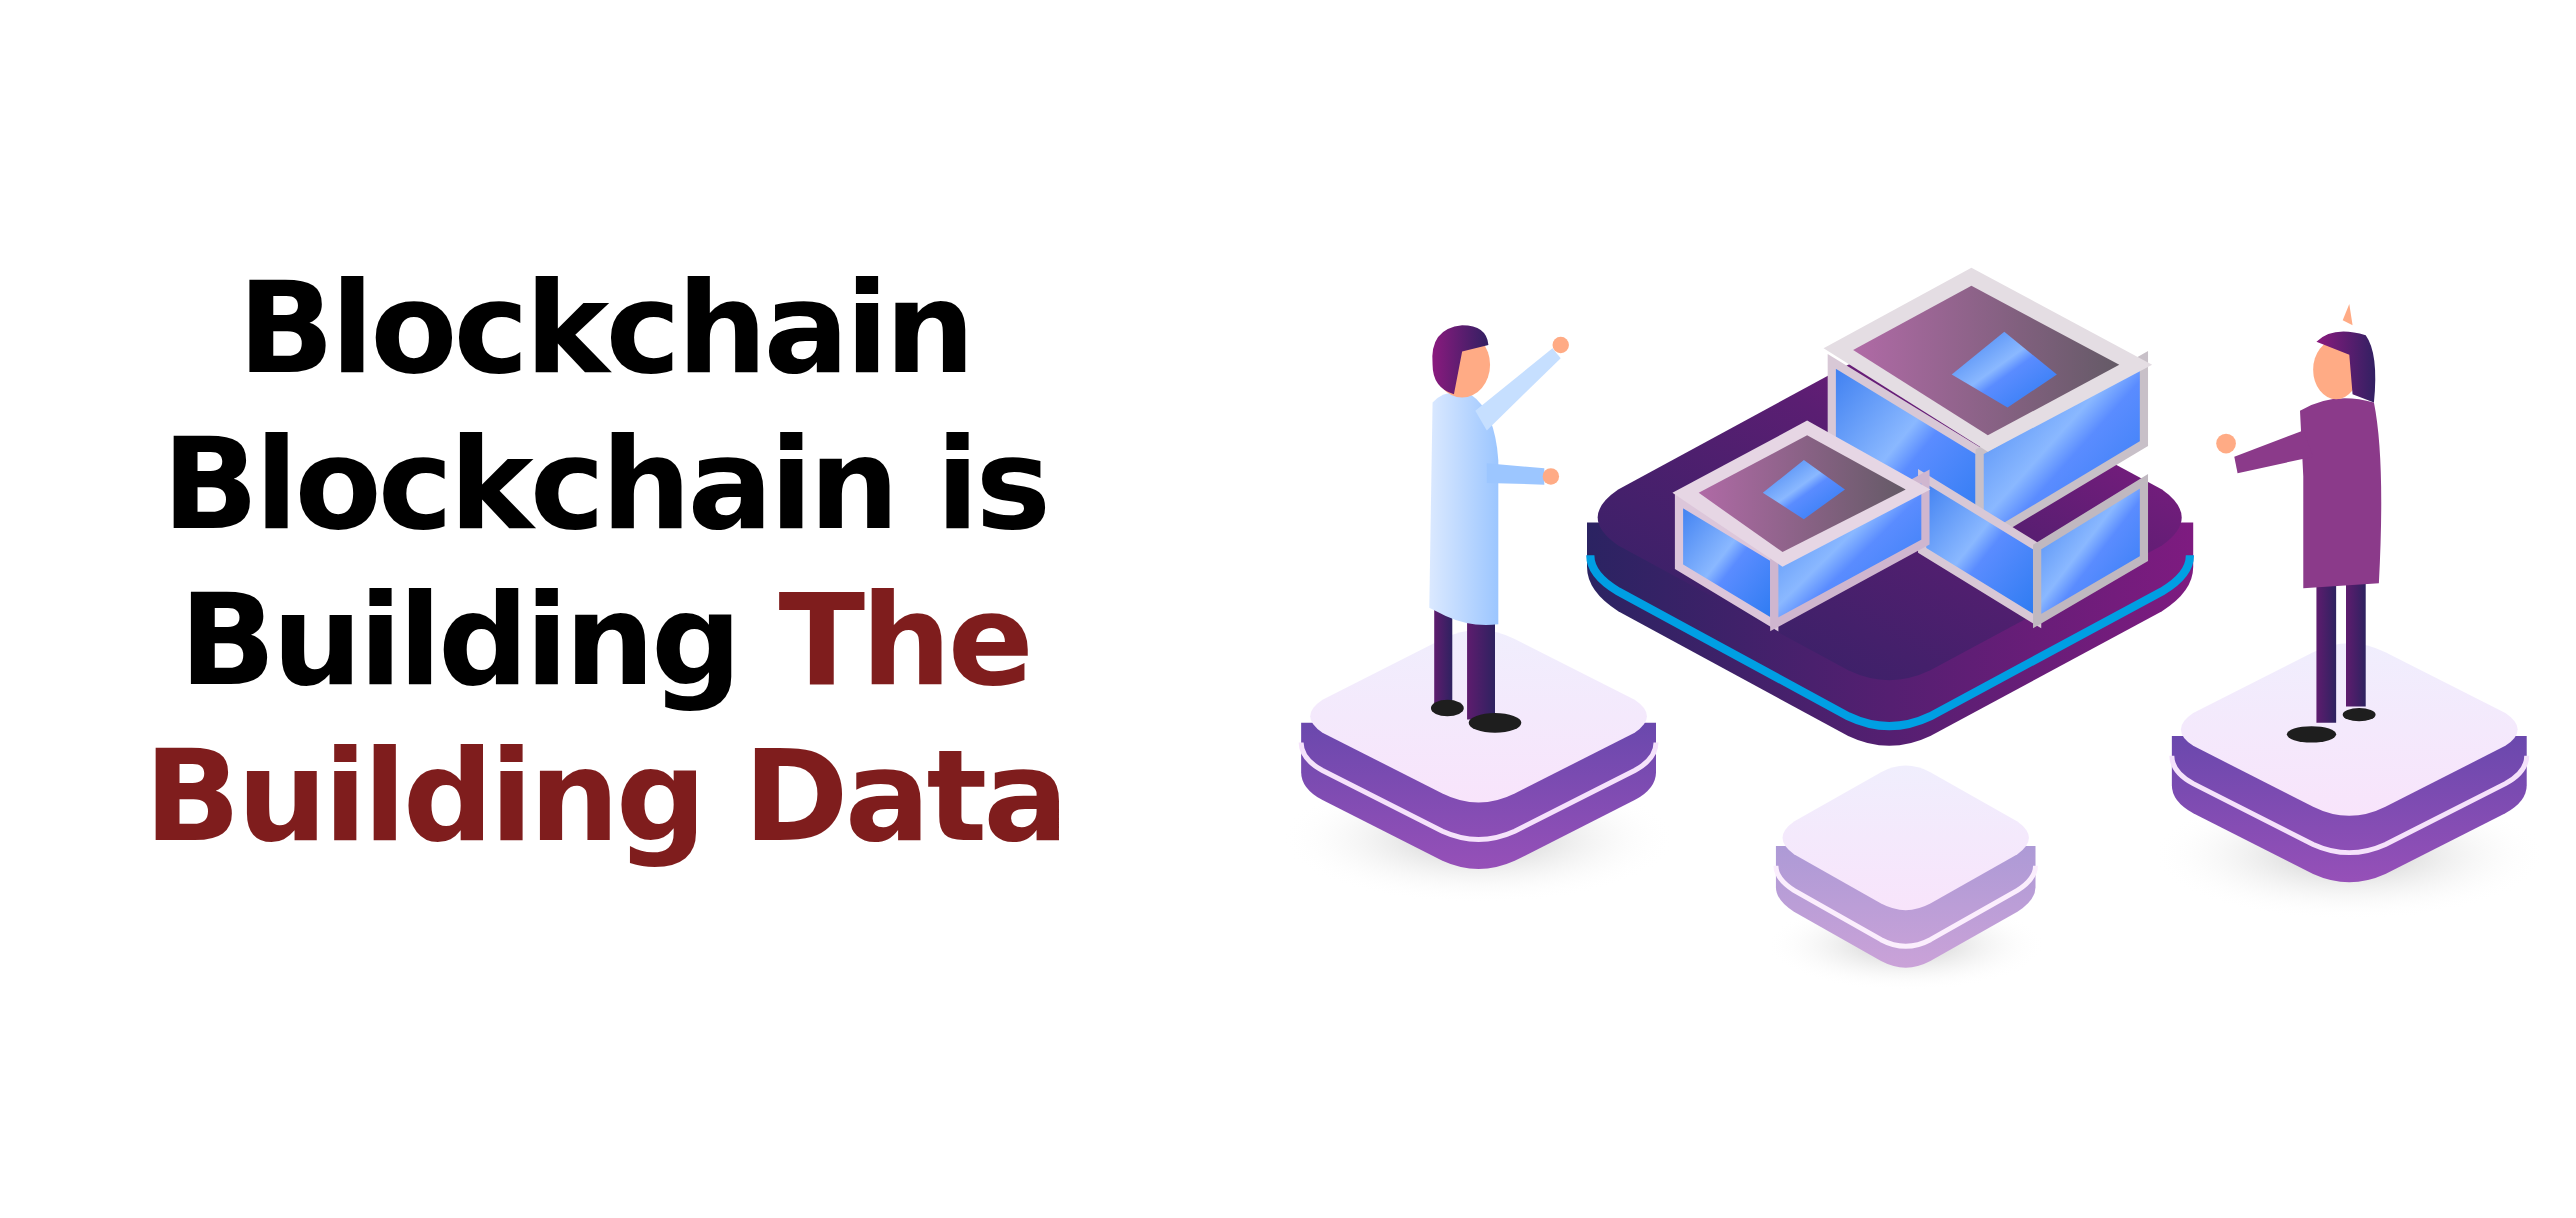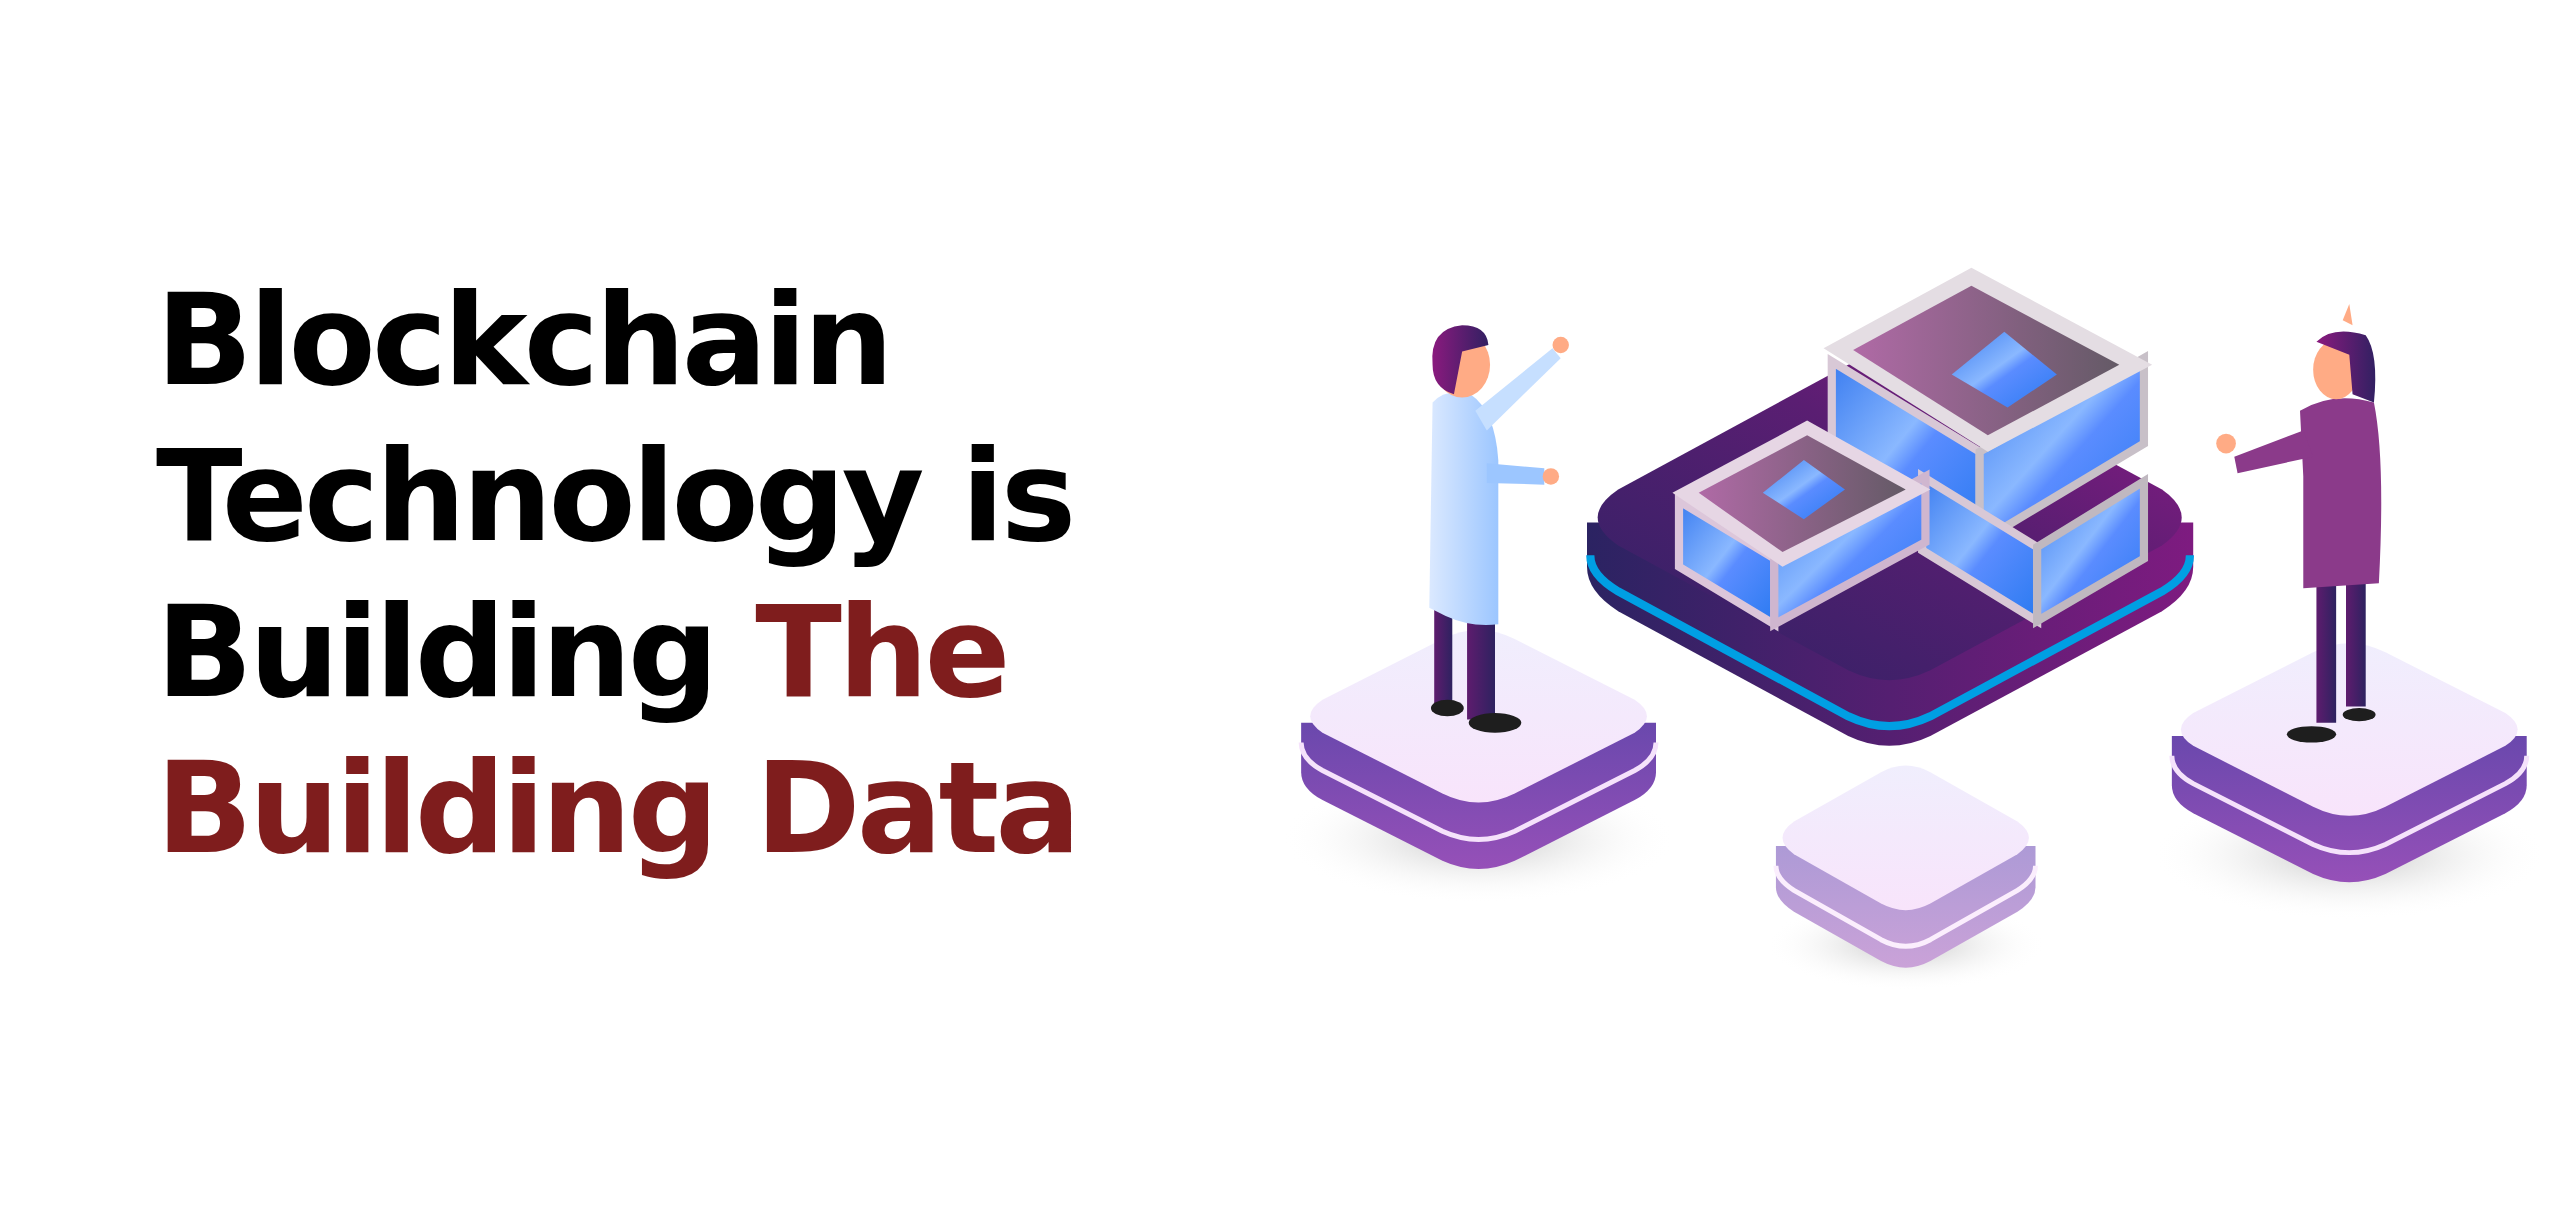--- a/index.html
+++ b/index.html
@@ -1,32 +1,33 @@
 <!DOCTYPE html>
 <html style="font-size:10.4px"><head>
 <meta charset="utf-8">
 <style>
   html, body { margin: 0; padding: 0; background: #ffffff; }
   body { width: 2576px; height: 1219px; overflow: hidden; position: relative; font-family: "DejaVu Sans", "Liberation Sans", sans-serif; }
   .headline {
-    position: absolute; left: 144px; top: 250px; margin: 12px;
+    position: absolute; left: 144px; top: 250px; margin: 0;
     font-family: "DejaVu Sans", sans-serif; font-weight: bold;
     font-size: 127px; line-height: 156px; letter-spacing: -3.9px;
     color: #000000;
+    text-align: center;
   }
   .headline .line { display: block; white-space: nowrap; }
   .headline .accent { color: #7f1d1d; }
   .illustration { position: absolute; left: 0; top: 0; width: 2576px; height: 1219px; }
 </style>
 </head>
 <body>
 
 <h1 class="headline">
   <span class="line">Blockchain</span>
-  <span class="line">Technology is</span>
+  <span class="line">Blockchain is</span>
   <span class="line"><span>Building</span> <span class="accent">The</span></span>
   <span class="line accent">Building Data</span>
 </h1>
 
 <svg class="illustration" viewBox="0 0 1568 742" preserveAspectRatio="none" xmlns="http://www.w3.org/2000/svg">
   <defs>
     <linearGradient id="platTop" x1="0" y1="1" x2="1" y2="0">
       <stop offset="0" stop-color="#2e2264"></stop>
       <stop offset="0.6" stop-color="#5a1e72"></stop>
       <stop offset="1" stop-color="#8e1b86"></stop>

